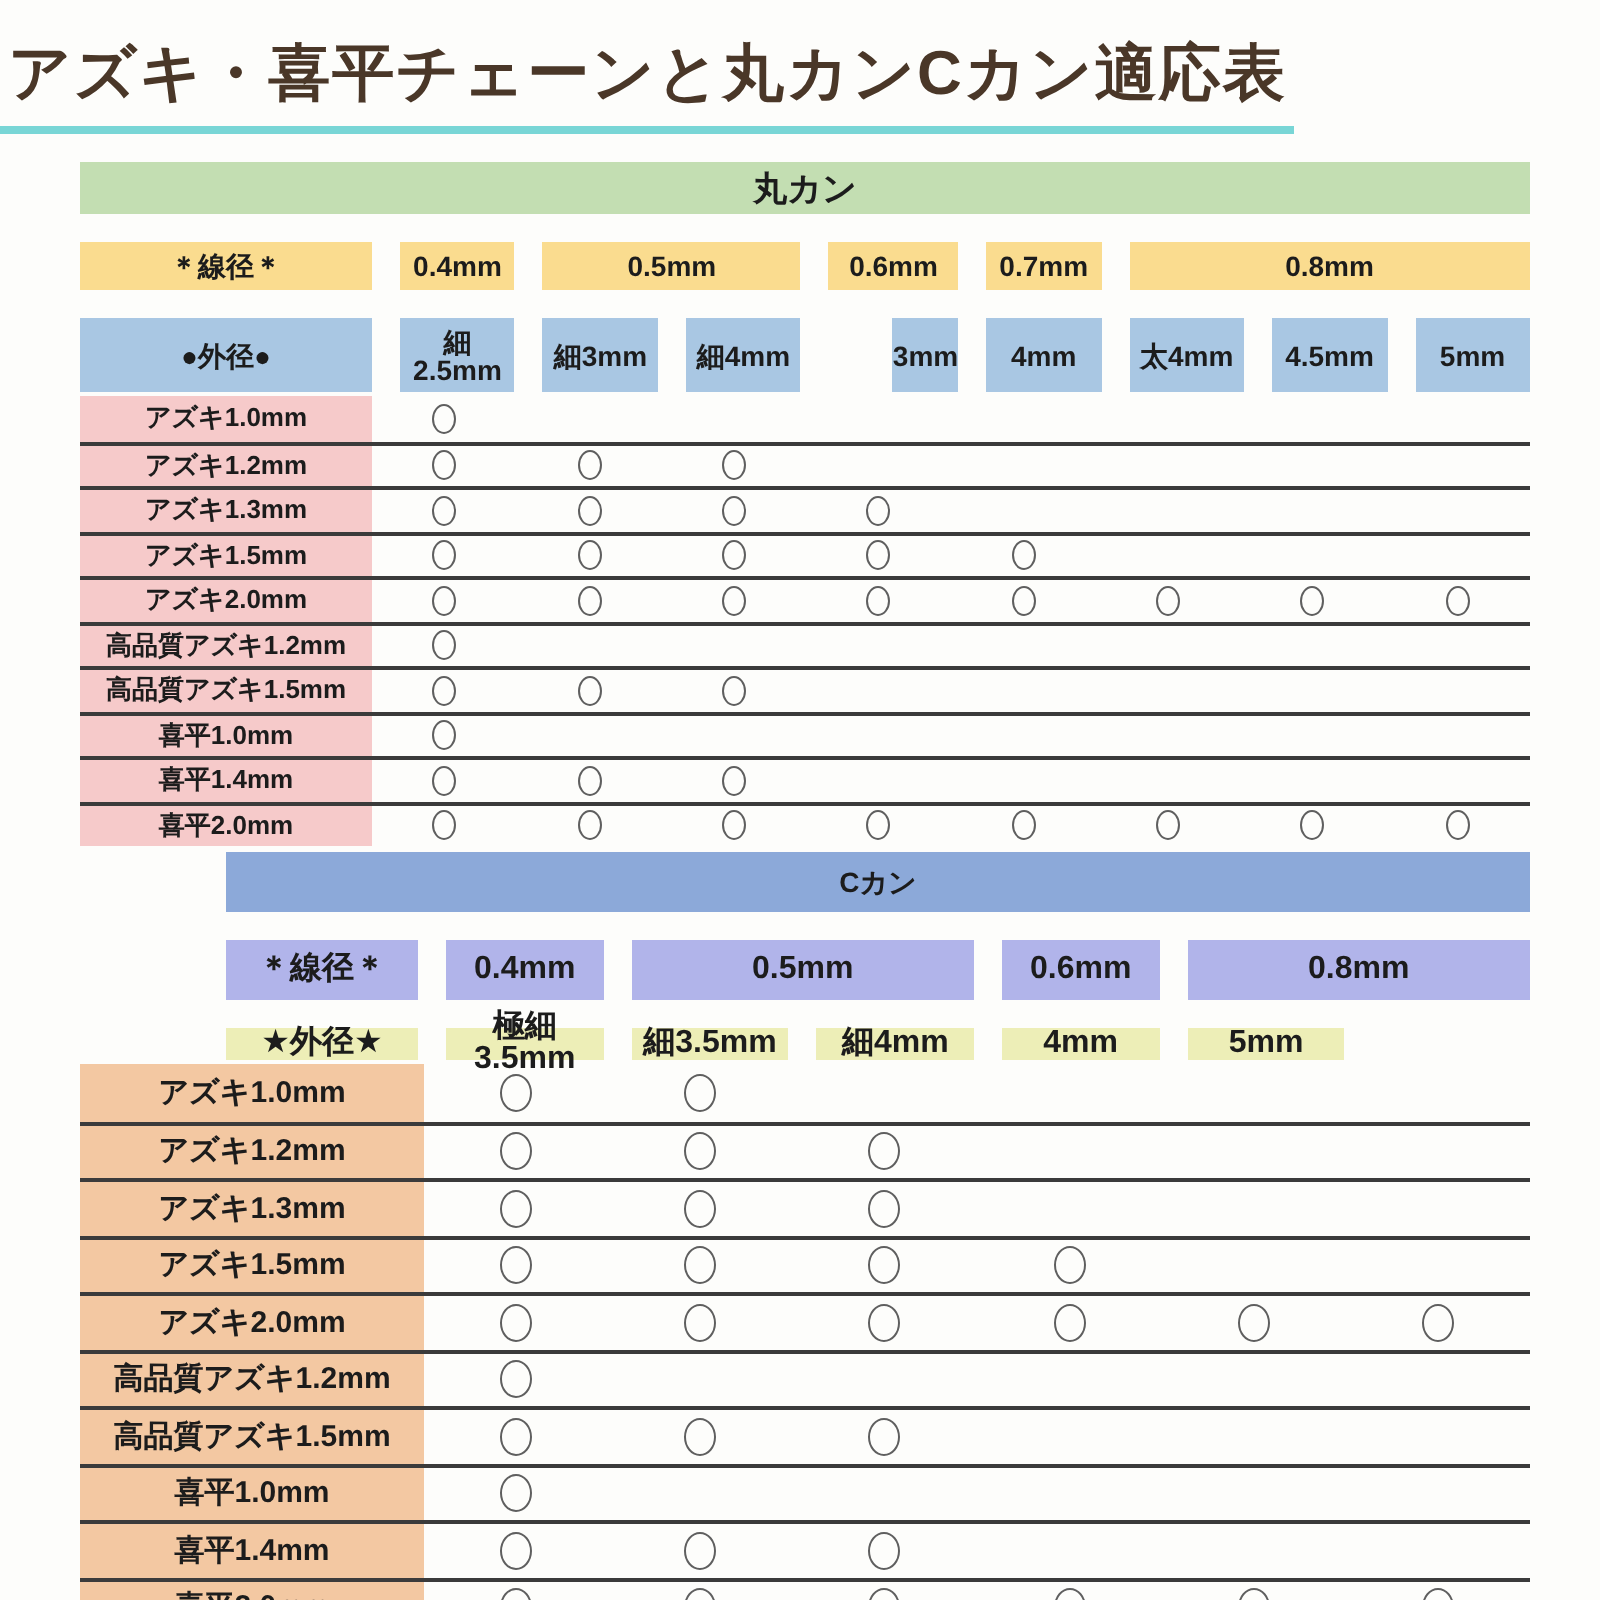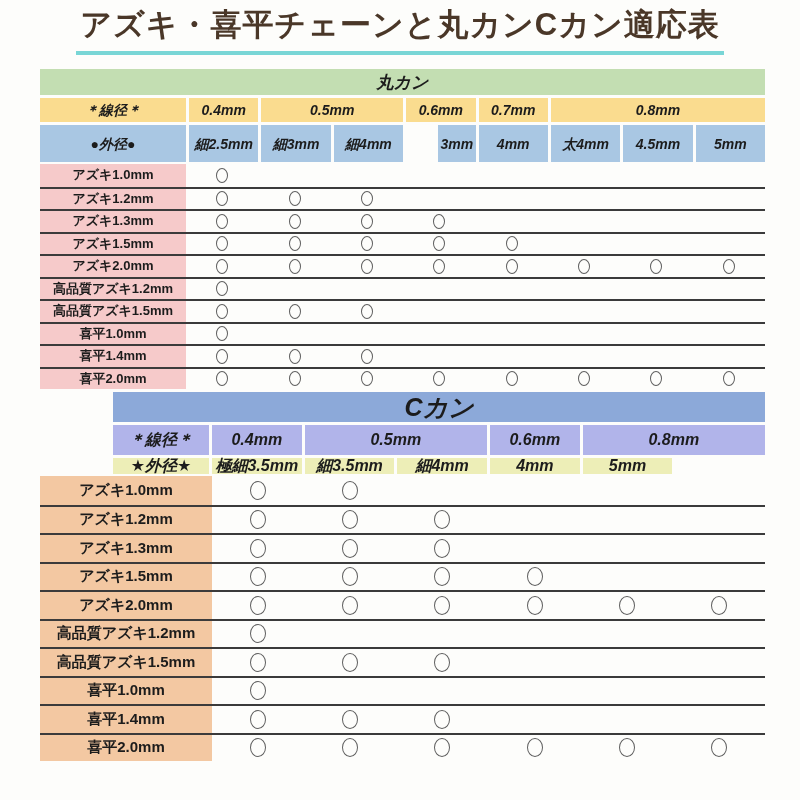--- a/index.html
+++ b/index.html
@@ -2,44 +2,44 @@
 <html><head>
 <meta charset="utf-8">
 <style>
   * { margin:0; padding:0; box-sizing:border-box; }
   html,body { width:800px; height:800px; overflow:hidden; }
   body {
     background:#fdfdfb;
     font-family:"Liberation Sans","DejaVu Sans",sans-serif;
     color:#1c1c1c;
   }
-  .title-wrap { text-align:center; padding-top:4px; }
+  .title-wrap { text-align:left; padding-top:16px; }
   .page-title {
     display:inline-block;
     font-size:31px;
     font-weight:bold;
     color:#4a3728;
     letter-spacing:1px;
     border-bottom:4px solid #79d6d6;
     padding:0 4px 5px 4px;
   }
   .tbl { width:725px; margin-left:40px; }
   .tbl1 { margin-top:14px; }
   .tbl2 { margin-top:3px; }
-  .hgrid { display:grid; gap:3px; background:transparent;font-style:italic; }
+  .hgrid { display:grid; gap:14px; background:transparent; }
   .t1-hgrid { grid-template-columns:146px repeat(8,1fr); }
   .t2-hgrid { grid-template-columns:96px repeat(6,1fr); width:652px; margin-left:73px; }
   .cell {
     display:flex; align-items:center; justify-content:center;
     font-weight:bold; text-align:center; line-height:1;
   }
   .t1-title-cell { height:26px; font-size:17px; }
   .t1-wire-cell  { height:24px; font-size:14px; }
   .t1-outer-cell { height:37px; font-size:14px; }
-  .t2-title-cell { height:30px; font-size:25px; }
+  .t2-title-cell { height:30px; font-size:14px; }
   .t2-wire-cell  { height:30px; font-size:16px; }
   .t2-outer-cell { height:16px; font-size:16px; }
   .rows { margin-top:2px; }
   .data-row { display:grid; align-items:center; }
   .t1-row { grid-template-columns:146px repeat(8,1fr); height:22.5px; }
   .t2-row { grid-template-columns:172px repeat(6,1fr); height:28.5px; }
   .data-row + .data-row { border-top:2px solid #3b3b3b; }
   .row-label {
     height:100%;
     display:flex; align-items:center; justify-content:center;

